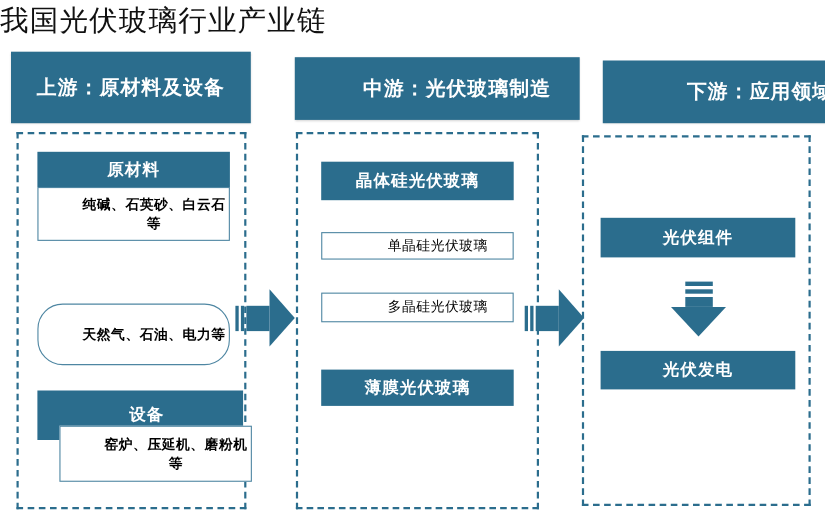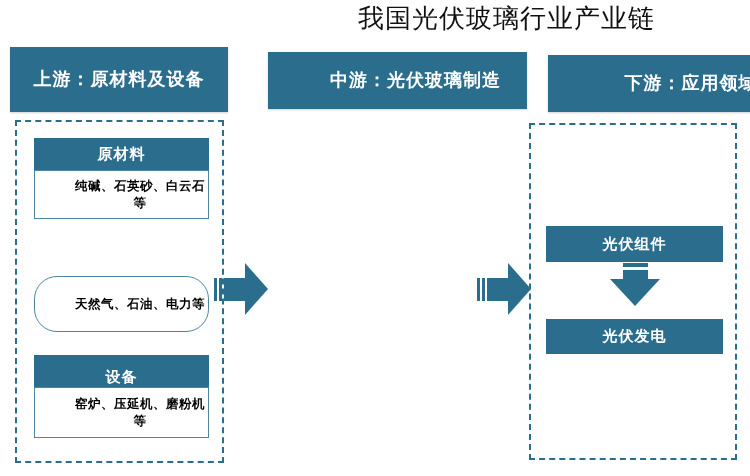--- a/index.html
+++ b/index.html
@@ -7,21 +7,21 @@
     --teal-border:#4e86a2;
     --ink:#111111;
     --wm-gray:#b3b3b3;
   }
   html,body{margin:0;padding:0;background:#ffffff;}
   body{font-family:"Liberation Sans", sans-serif;}
   .canvas{
     position:relative;width:750px;height:476px;background:#ffffff;overflow:hidden;
   }
   .page-title{
-    position:absolute;left:0;top:1px;width:655px;text-align:right;
+    position:absolute;left:0;top:1px;width:655px;text-align:left;
     font-family:"Liberation Serif", serif;font-size:26px;font-weight:400;color:var(--ink);
     letter-spacing:1px;
   }
   .col-header{
     position:absolute;background:var(--teal);color:#ffffff;
     display:flex;align-items:center;justify-content:center;text-align:center;
     font-size:18px;font-weight:700;letter-spacing:1px;
     box-shadow:0 1px 2px rgba(0,0,0,0.18);
     padding-left:36px;
   }
@@ -45,31 +45,31 @@
     display:flex;align-items:center;justify-content:center;text-align:center;
     border:1px solid var(--teal-border);box-sizing:border-box;letter-spacing:0.5px;padding-left:37px;
   }
   
   .g-label{left:17px;width:175px;font-size:15px;}
   .g-detail{left:17px;width:175px;font-size:12.5px;font-weight:600;border:1.5px solid var(--teal-border);}
   #g1-label{top:16px;height:32px;}
   #g1-detail{top:48px;height:49px;}
   #g2-label{top:121px;height:33px;}
   #g2-detail{top:154px;height:56px;border-radius:23px;}
-  #g3-label{top:233px;height:45px;}
-  #g3-detail{top:265px;height:51px;}
+  #g3-label{top:233px;height:45px;padding-left:12px;}
+  #g3-detail{top:265px;height:51px;margin-left:20px;}
   
   .m-item{left:21px;width:175px;}
   #m-item1{top:25px;height:35px;font-size:15px;}
   #m-item2{top:89px;height:25px;font-size:12.5px;}
   #m-item3{top:144px;height:27px;font-size:12.5px;}
   #m-item4{top:214px;height:33px;font-size:15px;}
   
   .d-item{left:15px;width:177px;font-size:15px;}
-  #d-item1{top:73px;height:36px;margin-top:28px;}
+  #d-item1{top:73px;height:36px;}
   #d-item2{top:194px;height:35px;font-family:Liberation Serif, serif;}
   
   .h-arrow{position:absolute;display:flex;align-items:center;z-index:3;}
   #h-arrow1{left:214px;top:263px;}
   #h-arrow2{left:477px;top:263px;}
   .h-arrow .bar{width:3px;height:23px;background:var(--teal);margin-right:2px;}
   .h-arrow .body{width:21px;height:23px;background:var(--teal);}
   .h-arrow .head{width:0;height:0;border-top:26px solid transparent;border-bottom:26px solid transparent;border-left:23px solid var(--teal);}
   
   .v-arrow{position:absolute;left:79px;top:131px;display:flex;flex-direction:column;align-items:center;z-index:2;}
@@ -107,20 +107,26 @@
   <div class="h-arrow" id="h-arrow1">
     <span class="bar"></span>
     <span class="bar"></span>
     <span class="body"></span>
     <span class="head"></span>
   </div>
 
   <div class="col-header" id="col2-header">
     <span class="hd">中游：光伏玻璃制造</span>
   </div>
+  <div class="dashed-panel" id="col2-panel">
+    <div class="teal-box m-item" id="m-item1">晶体硅光伏玻璃</div>
+    <div class="outline-box m-item" id="m-item2">单晶硅光伏玻璃</div>
+    <div class="outline-box m-item" id="m-item3">多晶硅光伏玻璃</div>
+    <div class="teal-box m-item" id="m-item4">薄膜光伏玻璃</div>
+  </div>
 
   <div class="h-arrow" id="h-arrow2">
     <span class="bar"></span>
     <span class="bar"></span>
     <span class="body"></span>
     <span class="head"></span>
   </div>
 
   <div class="col-header" id="col3-header">
     <span class="hd">下游：应用领域</span>

